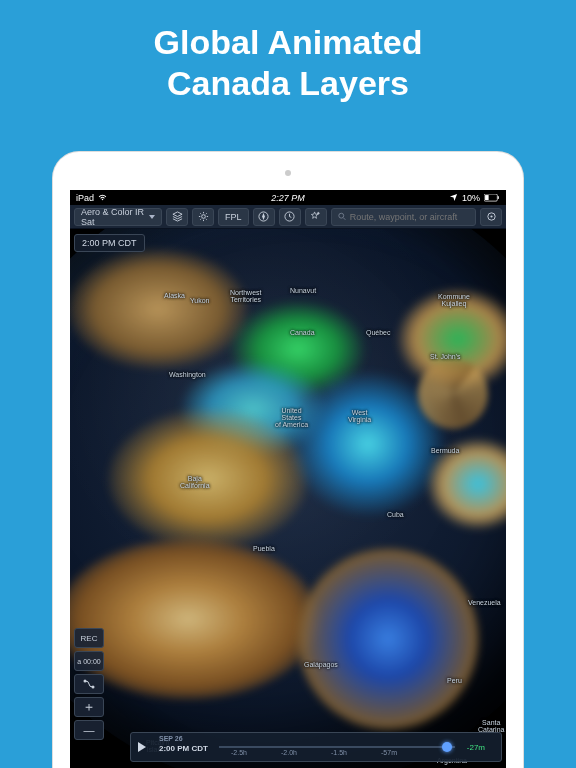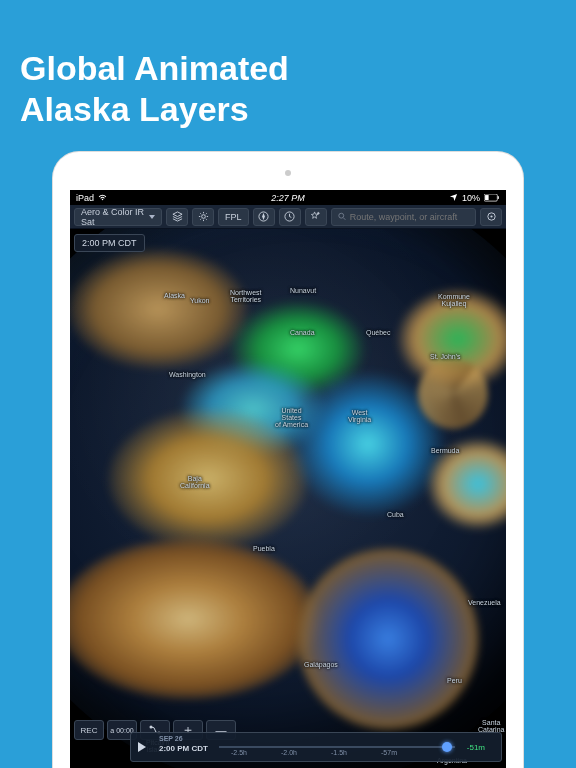--- a/index.html
+++ b/index.html
@@ -1,17 +1,17 @@
 <!DOCTYPE html>
 <html><head>
 <meta charset="utf-8">
 <style>
   * { margin:0; padding:0; box-sizing:border-box; }
   body { width:576px; height:768px; background:#2a9fd8; font-family:-apple-system,BlinkMacSystemFont,"Segoe UI",Arial,sans-serif; overflow:hidden; position:relative; }
-  .headline { color:#fff; font-size:34px; font-weight:600; padding:22px 20px 18px; line-height:1.2;margin-top:26px; }
+  .headline { color:#fff; text-align:center; font-size:34px; font-weight:600; padding:22px 20px 18px; line-height:1.2; }
   .ipad-frame { position:absolute; left:53px; top:152px; width:470px; height:616px; background:#fff; border-radius:26px 26px 0 0; box-shadow:0 0 0 1px #ddd; }
   .ipad-bezel { position:absolute; left:17px; top:38px; right:17px; height:578px; background:#000; }
   .ipad-camera { position:absolute; top:18px; left:50%; transform:translateX(-50%); width:6px; height:6px; border-radius:50%; background:#ccc; }
 
   .screen { position:absolute; inset:0; background:#000; overflow:hidden; }
 
   .status-bar { height:15px; display:flex; align-items:center; justify-content:space-between; color:#fff; font-size:9px; padding:0 6px; background:#000;text-align:right; }
   .status-left,.status-right { display:flex; align-items:center; gap:4px; }
   .status-center { position:absolute; left:50%; transform:translateX(-50%);font-style:italic; }
   .wifi-icon { width:9px; height:9px; }
@@ -39,41 +39,41 @@
   .c6 { width:180px; height:180px; left:320px; top:380px; background:radial-gradient(ellipse,#4090ff 0%,#2050c0 30%,#8a6530 70%,transparent 85%); }
   .c7 { width:120px; height:100px; left:420px; top:120px; background:radial-gradient(ellipse,#30d060 0%,#c89850 50%,transparent 75%); }
   .c8 { width:100px; height:90px; left:450px; top:270px; background:radial-gradient(ellipse,#40e0ff 0%,#d0a860 50%,transparent 75%); }
   .c9 { width:150px; height:100px; left:200px; top:190px; background:radial-gradient(ellipse,#60ffff 0%,#30b0e0 40%,transparent 70%); opacity:.7;}
   .swirl { position:absolute; width:70px; height:70px; left:440px; top:190px; border-radius:50%; background:conic-gradient(from 40deg,#c8a058,#8a6530,#c8a058,#8a6530); filter:blur(3px); opacity:.7;}
 
   .map-label { position:absolute; color:#c8d4e0; font-size:7px; text-shadow:0 0 3px #000,0 0 3px #000; white-space:nowrap; pointer-events:none; text-align:center; }
 
   .time-badge { position:absolute; left:4px; top:44px; background:rgba(20,30,46,.9); color:#d0d8e4; font-size:9px; padding:3px 7px; border-radius:3px; border:1px solid #3a4656; }
 
-  .side-controls { position:absolute; left:4px; bottom:28px; display:flex; gap:3px; }
+  .side-controls { position:absolute; left:4px; bottom:28px; display:flex; flex-direction:column; gap:3px; }
   .side-btn { width:30px; height:20px; background:rgba(26,36,52,.92); border:1px solid #3a4656; border-radius:3px; color:#c8d0dc; font-size:8px; display:flex; align-items:center; justify-content:center; cursor:pointer; }
 
   .timeline { position:absolute; left:60px; right:4px; bottom:6px; height:30px; background:rgba(20,30,46,.92); border:1px solid #3a4656; border-radius:3px; display:flex; align-items:center; padding:0 6px; gap:8px; }
   .play-btn { width:14px; height:14px; cursor:pointer; color:#d0d8e4; display:flex; align-items:center; }
   .tl-body { flex:1; position:relative; height:100%; }
   .tl-date { position:absolute; left:0; top:2px; font-size:7px; color:#8090a8; font-weight:600; }
   .tl-time { position:absolute; left:0; top:11px; font-size:8px; color:#d0d8e4; font-weight:600; }
   .tl-track { position:absolute; left:60px; right:40px; top:50%; height:2px; background:#3a4a60; transform:translateY(-50%); }
   .tl-knob { position:absolute; right:48px; top:50%; width:10px; height:10px; border-radius:50%; background:#60a0ff; transform:translate(50%,-50%); box-shadow:0 0 4px #60a0ff; }
   .tl-tick { position:absolute; top:16px; font-size:7px; color:#8090a8; transform:translateX(-50%); }
   .tl-future { position:absolute; right:10px; top:10px; font-size:8px; color:#40e080; }
 
   .chevron { width:0;height:0;border-left:3px solid transparent;border-right:3px solid transparent;border-top:4px solid #aab4c8;}
 </style>
 </head>
 <body>
 
 <div class="headline">
   <span>Global Animated</span><br>
-  <span>Alaska Layers</span>
+  <span>Canada Layers</span>
 </div>
 
 <div class="ipad-frame">
   <div class="ipad-camera"></div>
   <div class="ipad-bezel">
     <div class="screen">
 
       <div class="status-bar">
         <div class="status-left">
           <span>iPad</span>
@@ -207,19 +207,19 @@
         </div>
         <div class="tl-body">
           <div class="tl-date">SEP 26</div>
           <div class="tl-time">2:00 PM CDT</div>
           <div class="tl-track"></div>
           <div class="tl-tick" style="left:80px">-2.5h</div>
           <div class="tl-tick" style="left:130px">-2.0h</div>
           <div class="tl-tick" style="left:180px">-1.5h</div>
           <div class="tl-tick" style="left:230px">-57m</div>
           <div class="tl-knob"></div>
-          <div class="tl-future">-51m</div>
+          <div class="tl-future">-27m</div>
         </div>
       </div>
 
     </div>
   </div>
 </div>
 
 </body></html>

